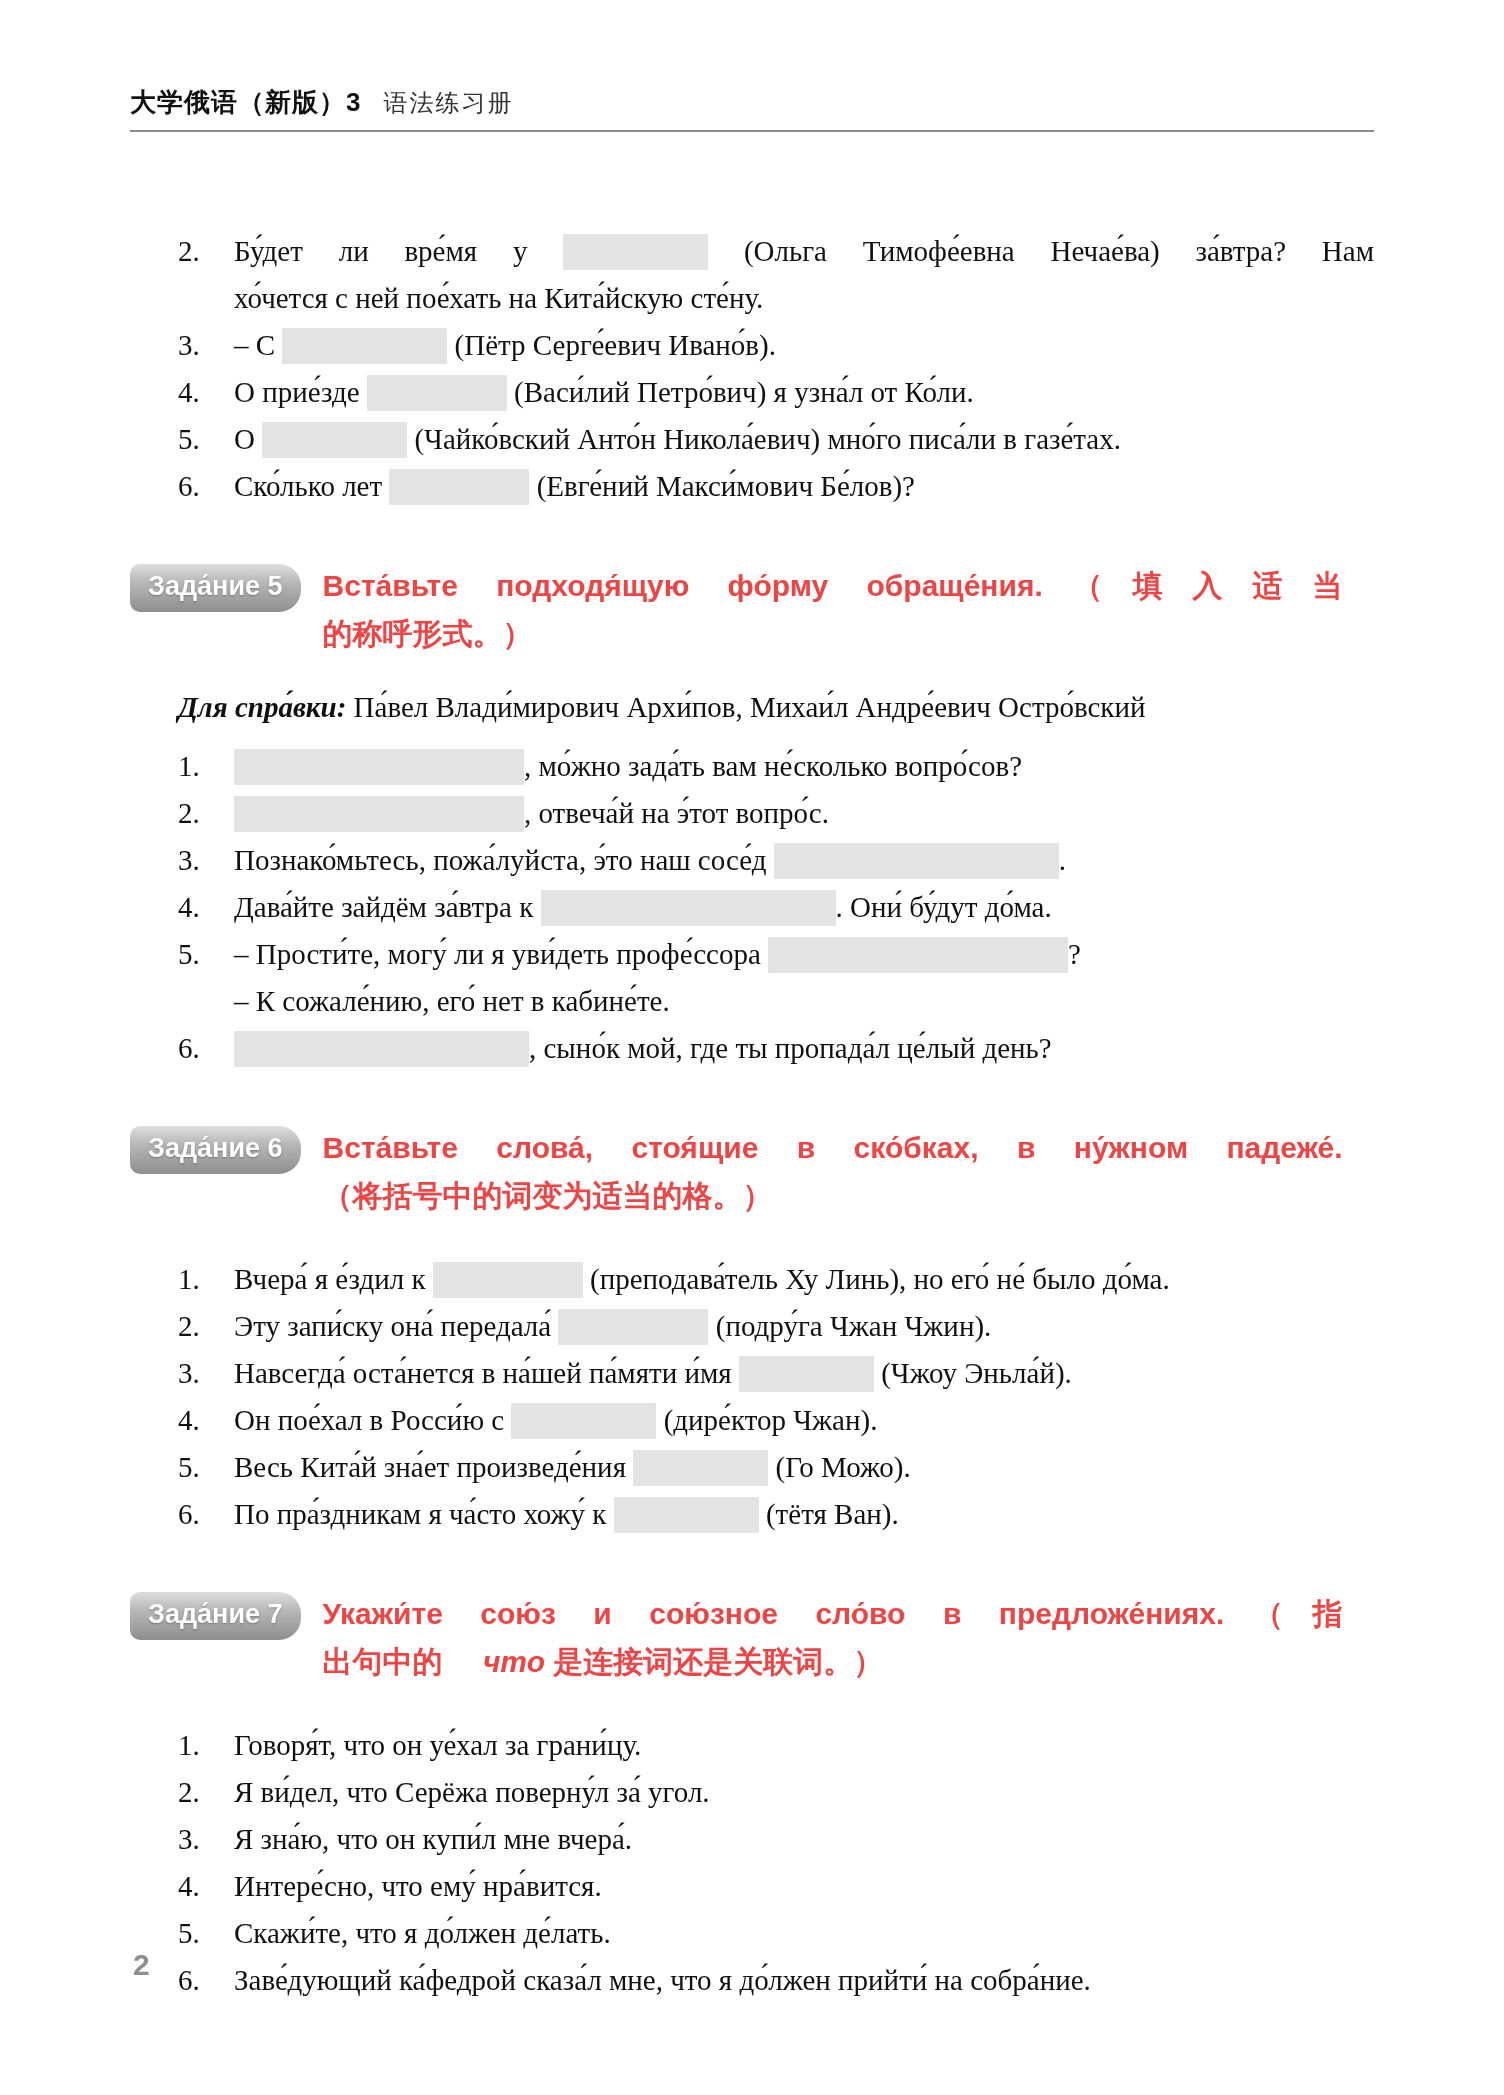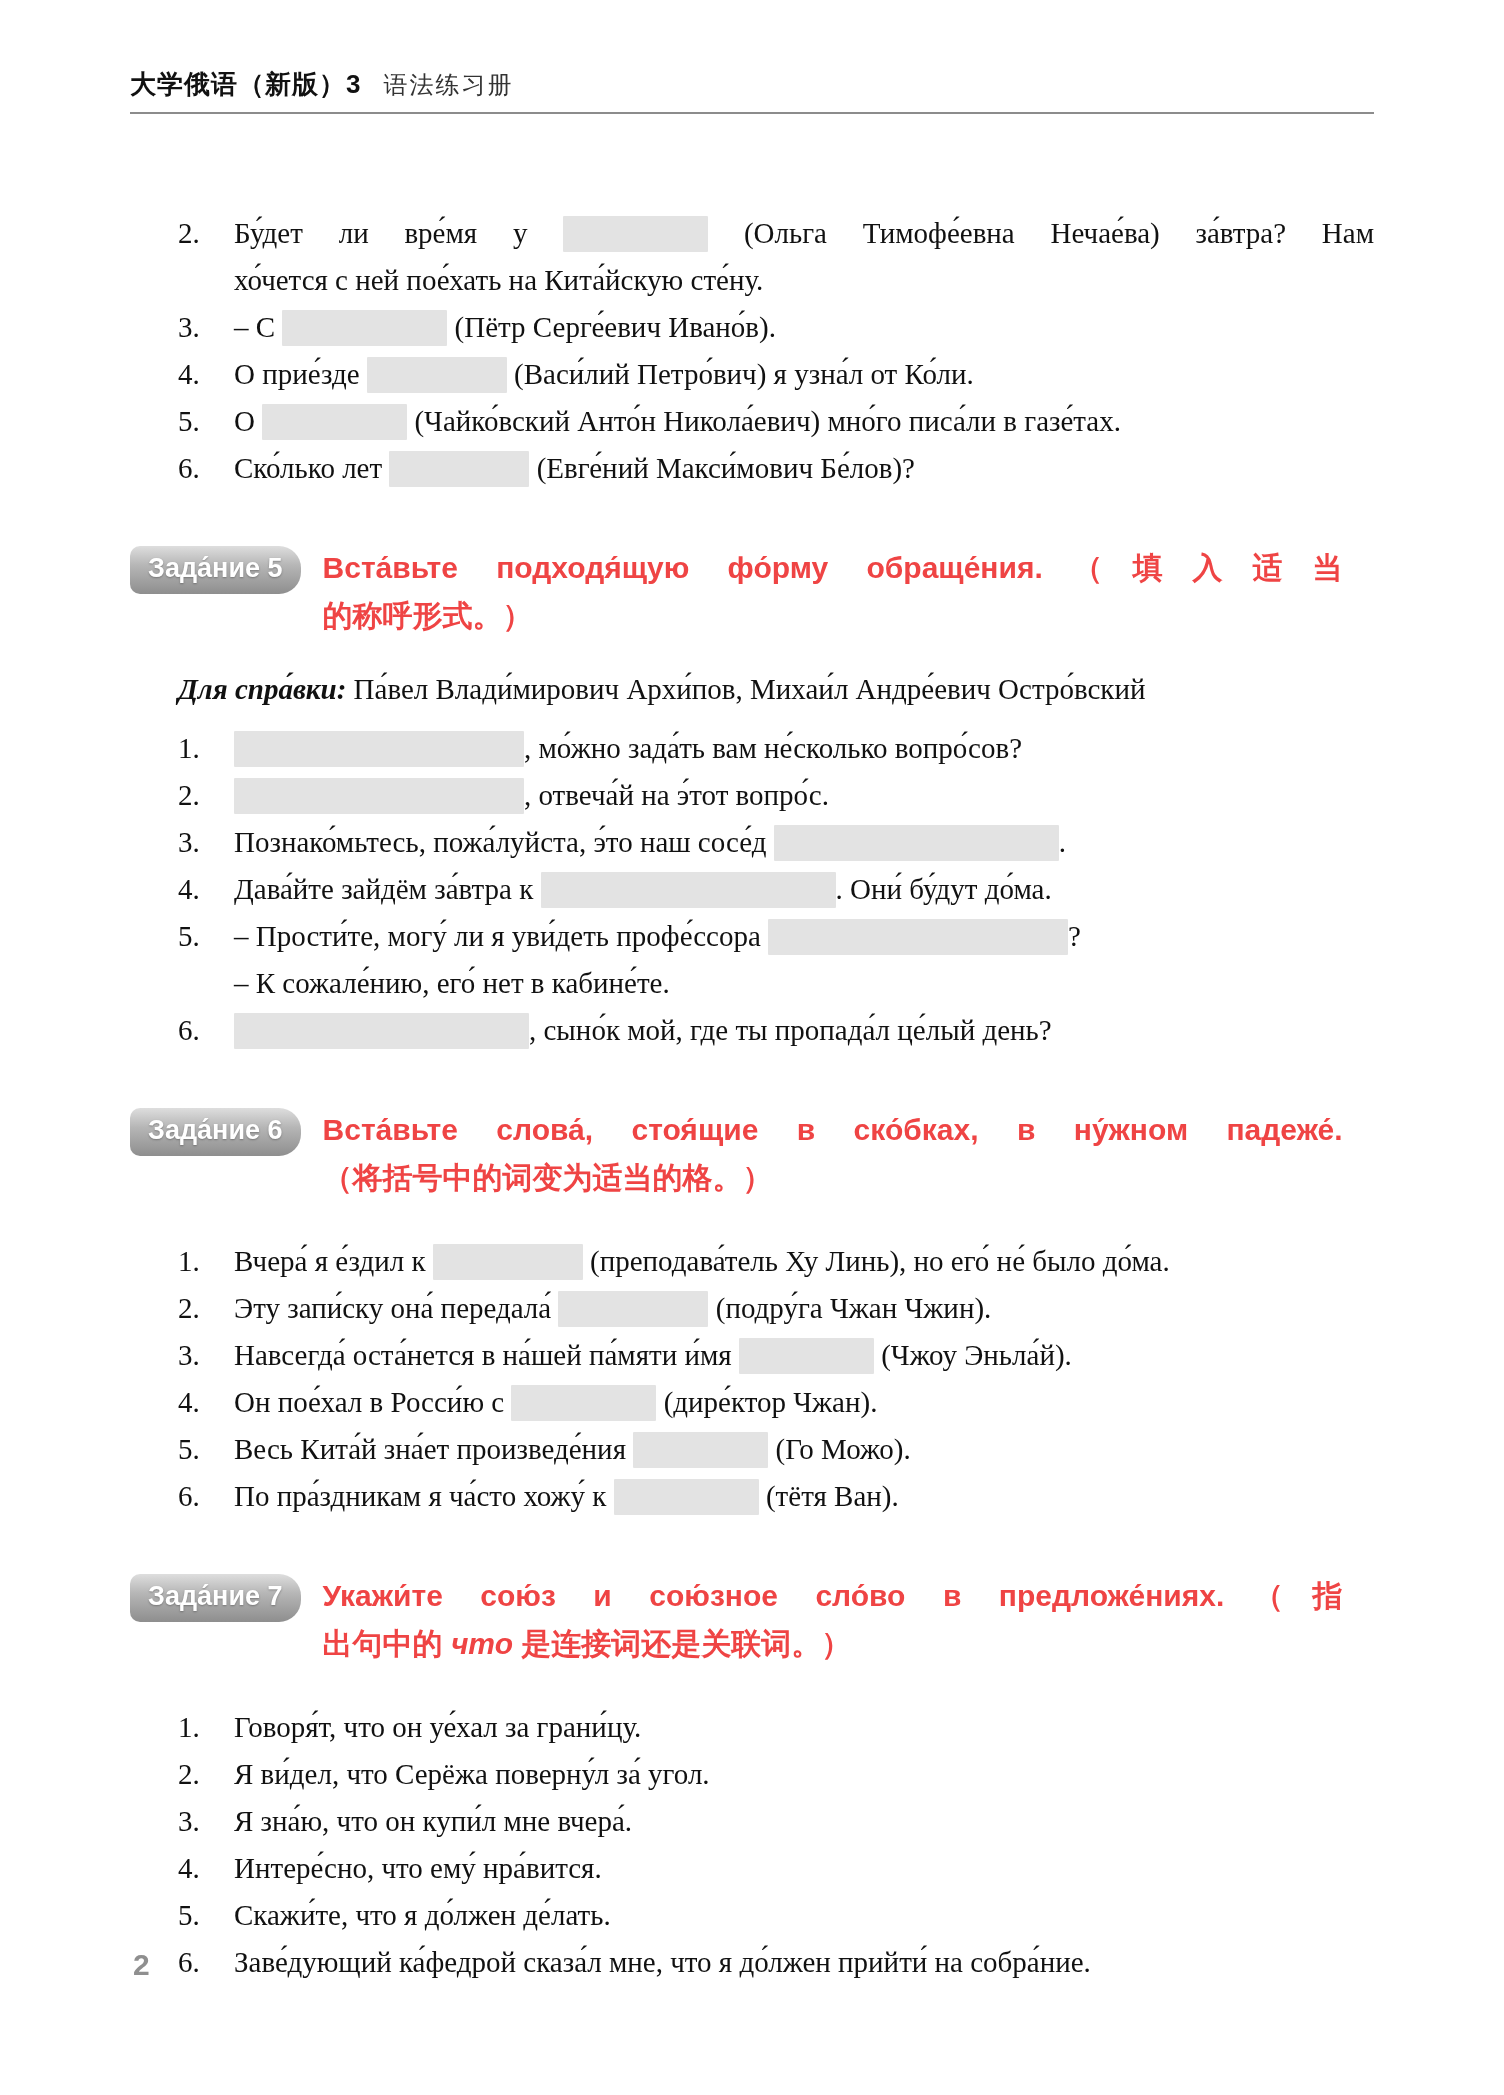--- a/index.html
+++ b/index.html
@@ -3,21 +3,21 @@
 <meta charset="utf-8">
 <style>
   html,body{margin:0;padding:0;}
   body{
     width:1504px;height:2095px;position:relative;overflow:hidden;
     background:#ffffff;color:#111;
     font-family:"Liberation Serif","DejaVu Serif",serif;
   }
   .page{padding:0 130px;box-sizing:border-box;}
   
-  header{padding-top:67px;}
+  header{padding-top:85px;}
   .header-line{white-space:nowrap;}
   .h-bold{
     font-family:"Liberation Sans","DejaVu Sans",sans-serif;
     font-weight:bold;font-size:26px;color:#111;letter-spacing:1px;
   }
   .h-sub{
     font-family:"Liberation Sans","DejaVu Sans",sans-serif;
     font-weight:normal;font-size:24px;color:#333;margin-left:18px;letter-spacing:2px;
   }
   .rule{border-bottom:2px solid #8c8c8c;margin-top:10px;}
@@ -47,21 +47,21 @@
     font-family:"Liberation Sans","DejaVu Sans",sans-serif;
     font-weight:bold;font-size:27px;
     text-shadow:0 1px 2px rgba(60,60,60,.45);
   }
   .instr{
     margin-left:22px;width:1020px;
     font-family:"Liberation Sans","DejaVu Sans",sans-serif;
     font-weight:bold;font-size:30px;line-height:48px;color:#ef4444;
   }
   .iline.j{text-align:justify;text-align-last:justify;}
-  .seg-it{font-style:italic;}
+  .seg-it{font-style:italic;margin-left:32px;}
   
   .ref{margin:26px 0 0 48px;font-size:29px;line-height:47px;}
   .ref-label{font-weight:bold;font-style:italic;}
   
   .items{margin-left:48px;margin-top:36px;}
   .section.has-ref .items{margin-top:12px;}
   
   .pagenum{
     position:absolute;left:133px;top:1948px;
     font-family:"Liberation Sans","DejaVu Sans",sans-serif;

